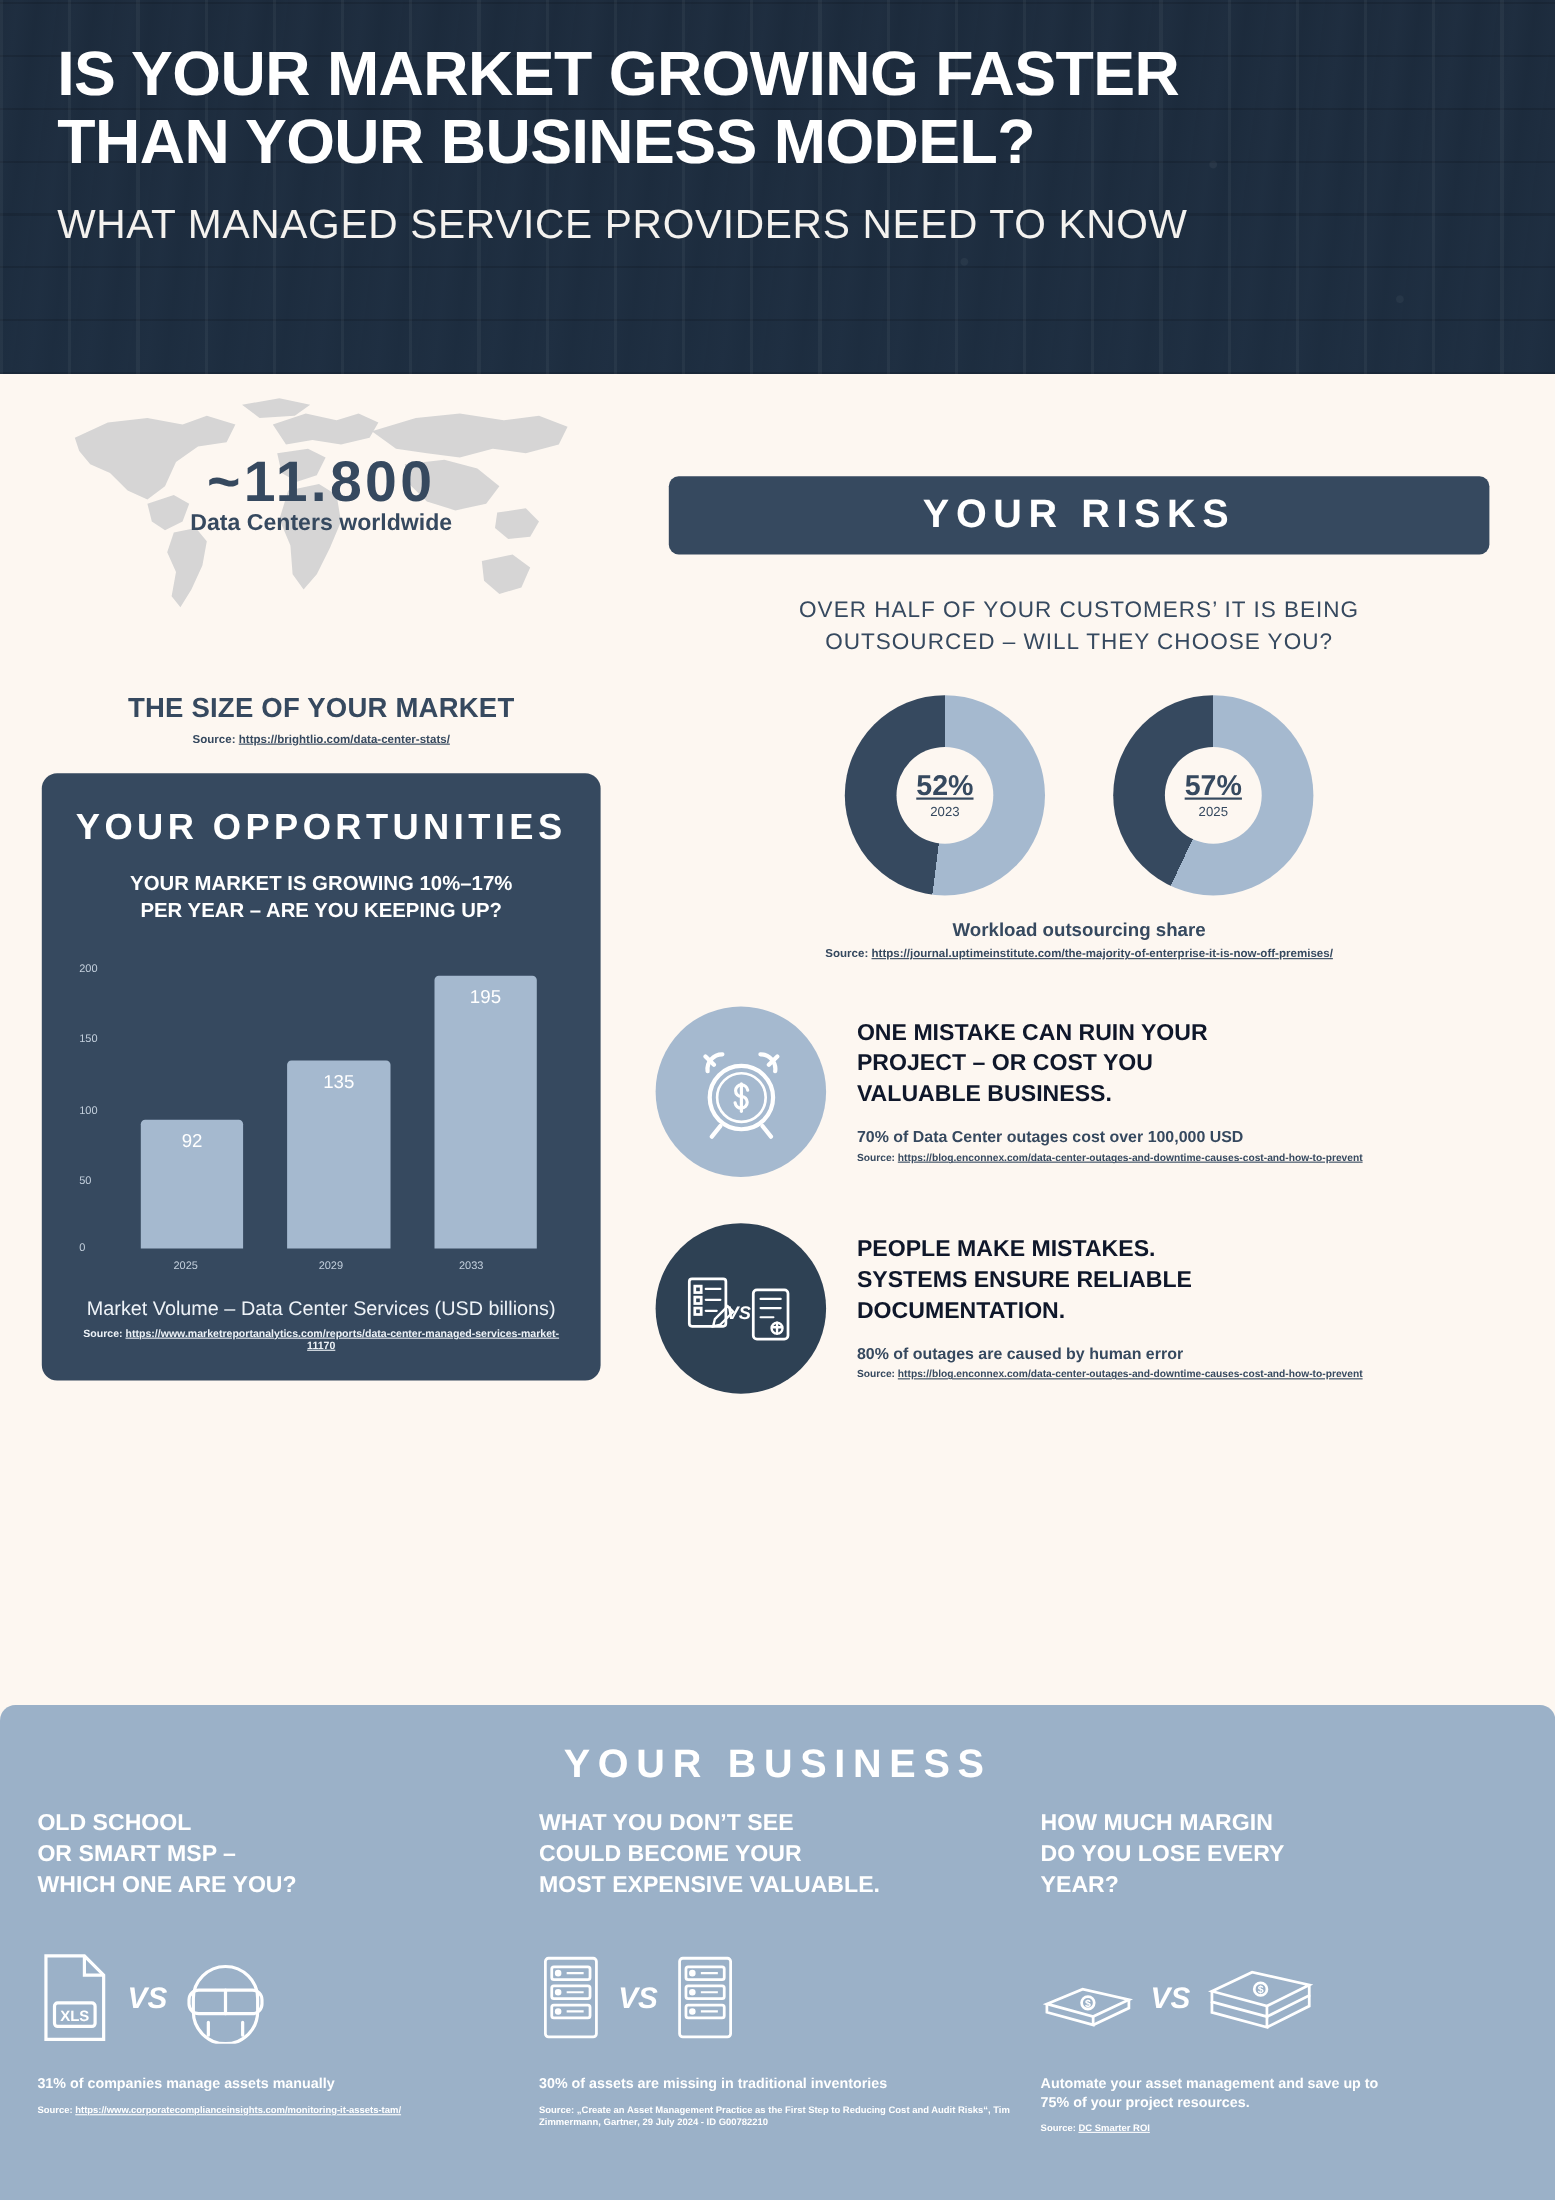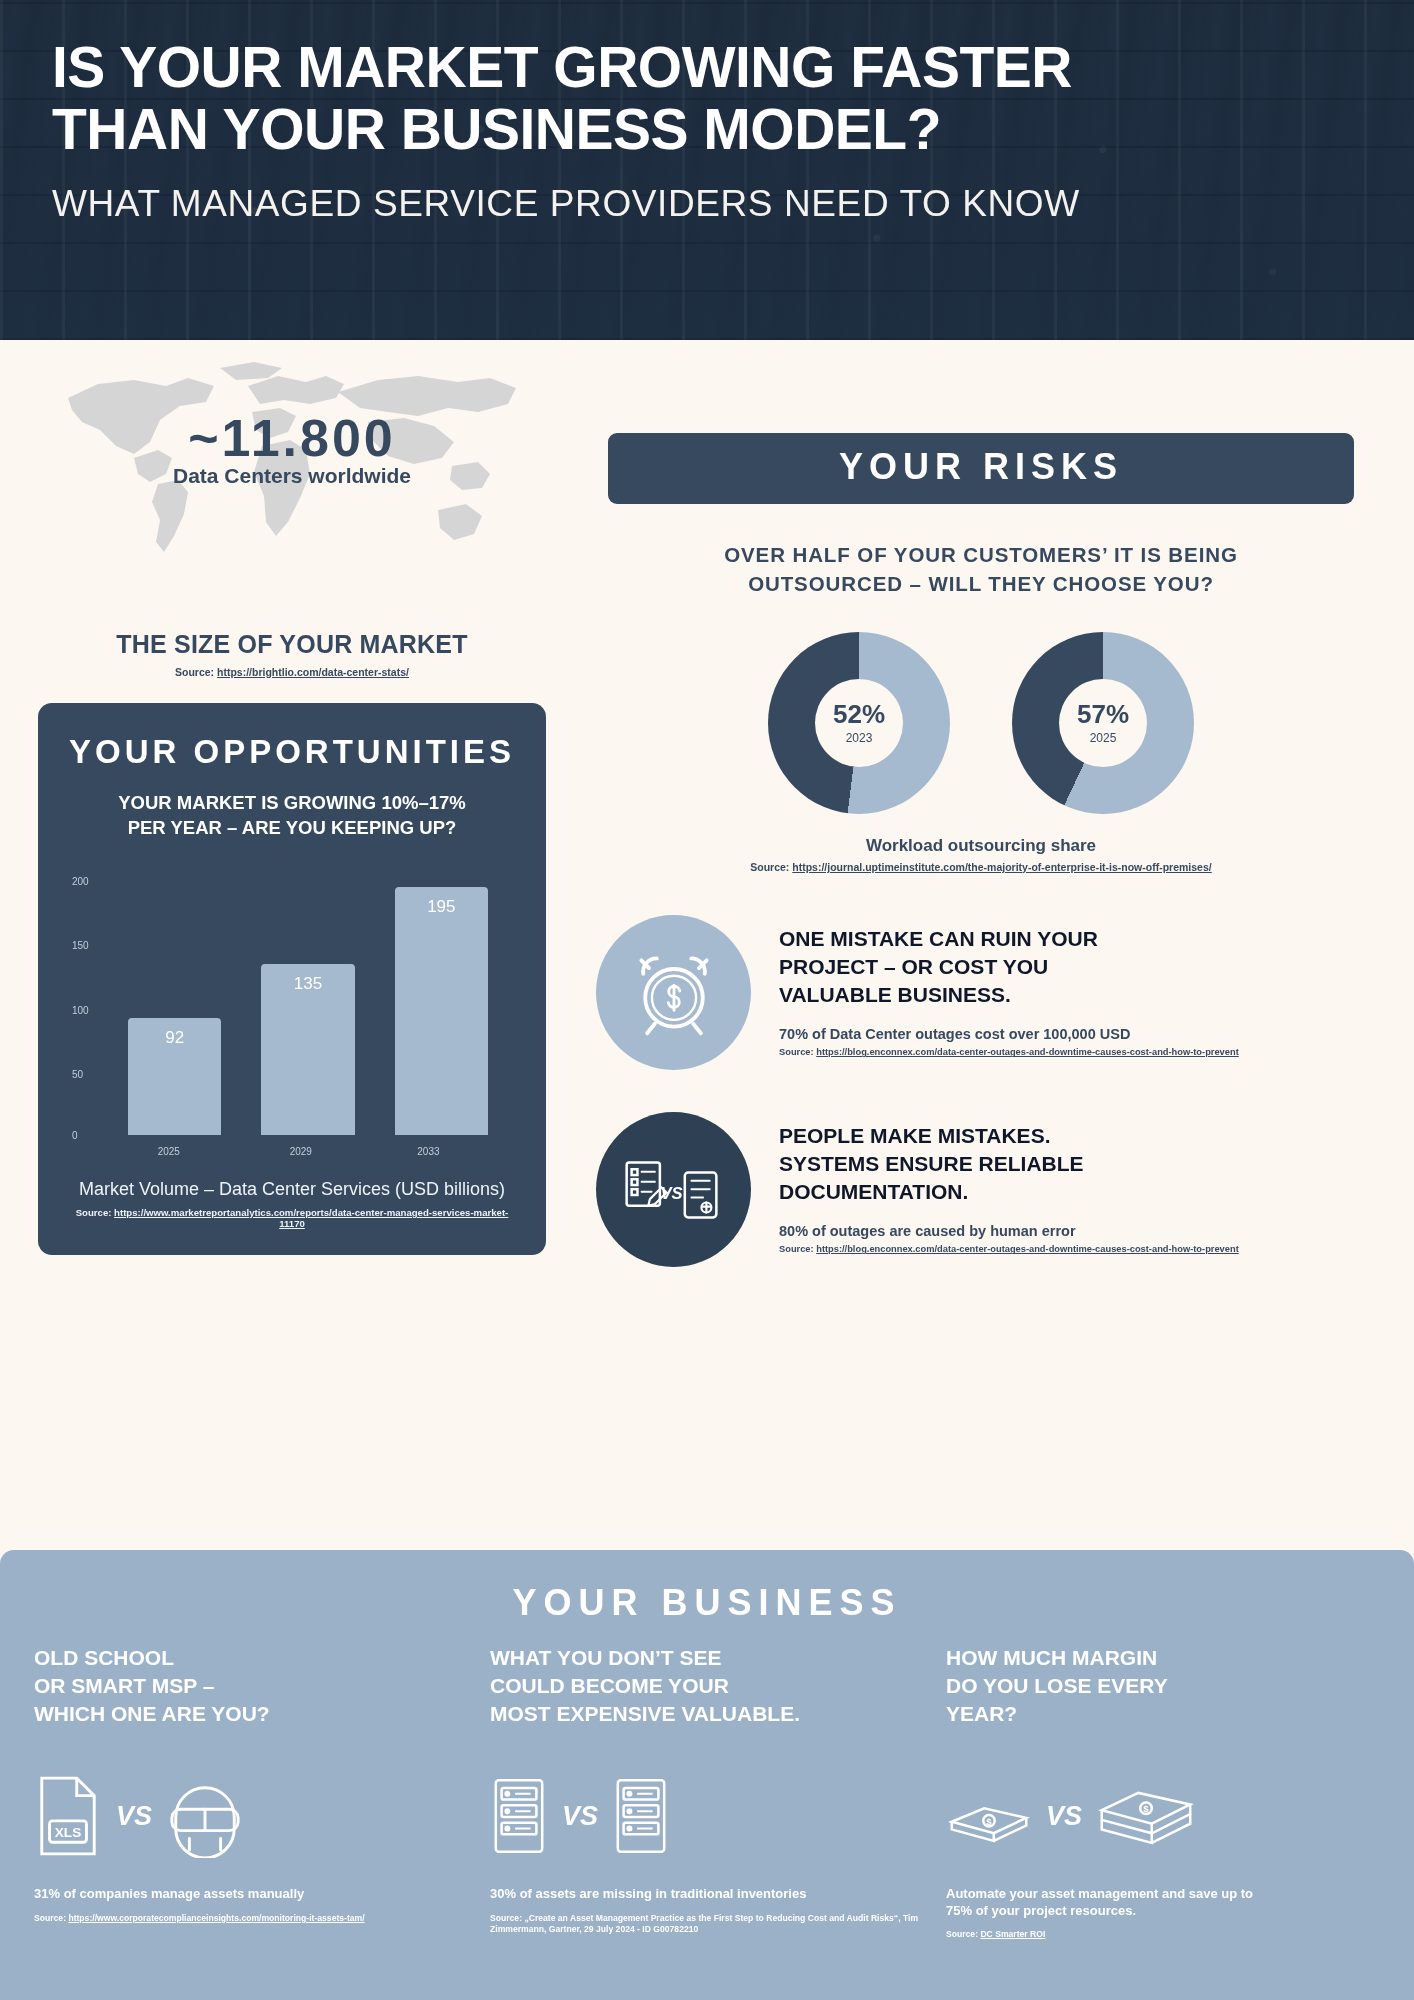--- a/index.html
+++ b/index.html
@@ -194,21 +194,21 @@
     margin-top: 8px;
     font-weight: 400;
   }
   .src-light { text-align: center; font-size: 9.6px; font-weight: 700; color: #eef3f8; margin-top: 7px; }
   .src-light a { color: #eef3f8; text-decoration: underline; }
 
   
   .risk-head {
     text-align: center;
     font-size: 20.5px;
-    font-weight: 700;
+    font-weight: 400;
     color: #36495f;
     line-height: 1.42;
     letter-spacing: .9px;
     margin-top: 36px;
     padding: 0 28px;
   }
   .donuts {
     display: flex;
     justify-content: center;
     gap: 62px;
@@ -222,21 +222,21 @@
   .donut .hole {
     position: absolute;
     left: 50%; top: 50%;
     transform: translate(-50%,-50%);
     width: 88px; height: 88px;
     border-radius: 50%;
     background: #fdf7f1;
     display: flex; flex-direction: column;
     align-items: center; justify-content: center;
   }
-  .donut-pct { font-size: 26px; font-weight: 700; color: #36495f; line-height: 1; }
+  .donut-pct { font-size: 26px; font-weight: 700; color: #36495f; line-height: 1; text-decoration: underline; }
   .donut-year { font-size: 12px; color: #36495f; margin-top: 4px; }
   .donut-caption { text-align: center; font-size: 17px; font-weight: 700; color: #36495f; margin-top: 22px; }
 
   
   .risk-item {
     display: flex;
     align-items: flex-start;
     gap: 28px;
     margin-top: 42px;
     padding-right: 10px;

